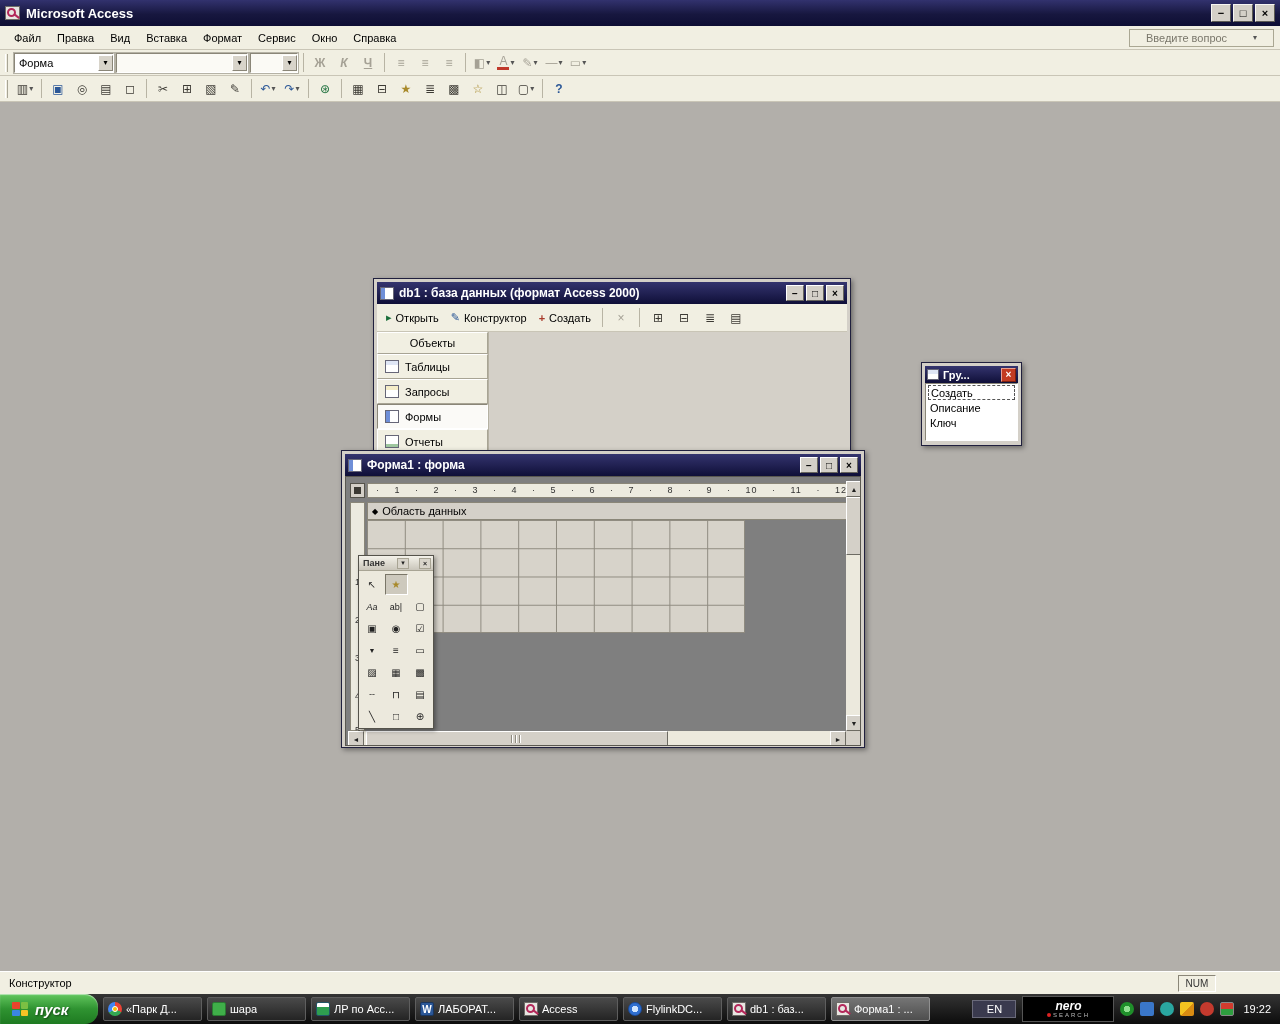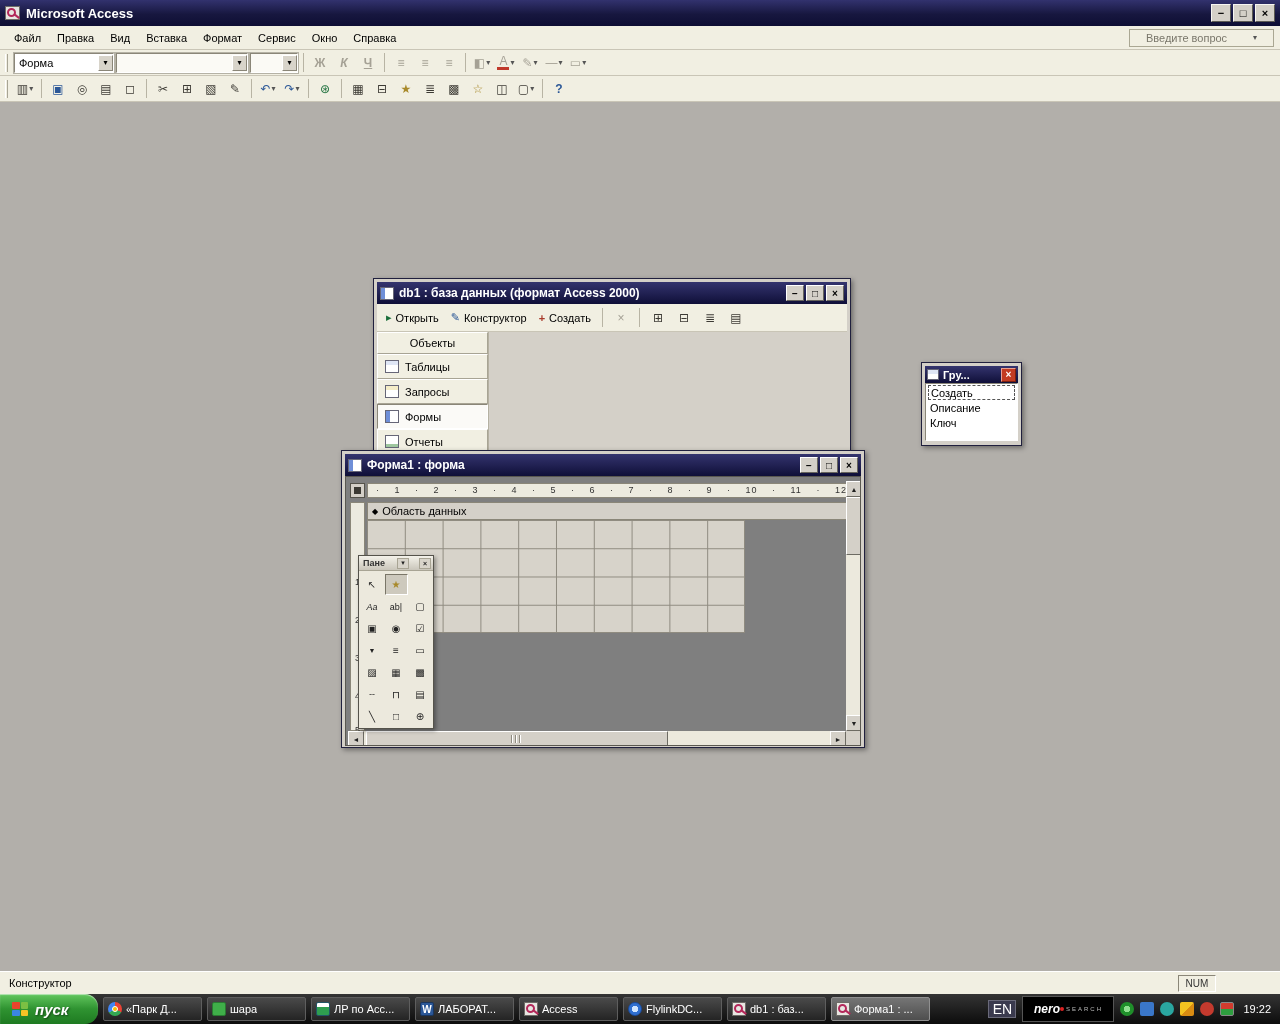--- a/index.html
+++ b/index.html
@@ -177,24 +177,24 @@
     position:relative; }
   .chrome-ic::after { content:''; position:absolute; inset:4px; background:#fbbc05;
     border:1px solid #fff; border-radius:50%; }
   .green-ic { background:#3fae49; border:1px solid #2a7a32; border-radius:2px; }
   .greendoc-ic { background:linear-gradient(#fff 30%,#2e9e4f 30%); border:1px solid #256; border-radius:2px; }
   .word-ic { background:#2b5797; border:1px solid #1a365e; color:#fff; font-size:10px; font-weight:bold;
     display:flex; align-items:center; justify-content:center; border-radius:2px; }
   .flylink-ic { background:radial-gradient(circle at 50% 50%,#cfe4ff 0 35%,#2f6fd0 36%); border-radius:50%;
     border:1px solid #1a4a9a; }
   .tray { margin-left:auto; display:flex; align-items:center; gap:6px; padding:0 9px; height:100%; }
-  .lang { width:28px; height:18px; background:#3a3a4e; border:1px solid #6a6a7a; color:#fff;
-    display:flex; align-items:center; justify-content:center; font-size:14px;margin-left:30px; }
+  .lang { width:44px; height:18px; background:#3a3a4e; border:1px solid #6a6a7a; color:#fff;
+    display:flex; align-items:center; justify-content:center; font-size:11px;margin-left:30px; }
   .nero { width:92px; height:26px; background:#000; border:1px solid #555;
-    display:flex; flex-direction:row; align-items:center; justify-content:center; color:#fff; }
+    display:flex; flex-direction:column; align-items:center; justify-content:center; color:#fff; }
   .nero .b { font-weight:bold; font-size:12px; line-height:11px; font-style:italic; }
   .nero .s { font-size:6px; color:#bbb; letter-spacing:2px; }
   .nero .s::before { content:''; display:inline-block; width:4px; height:4px; background:#d22;
     border-radius:50%; margin-right:2px; }
   .tray-ic { width:14px; height:14px; border-radius:2px; }
   .tr-green { background:radial-gradient(circle,#8fe08f 0 30%,#1f8f2a 31%); border-radius:50%; }
   .tr-blue { background:#3a77c9; }
   .tr-teal { background:#2aa6a0; border-radius:50%; }
   .tr-yellow { background:linear-gradient(135deg,#f3c220 50%,#d88b12 50%); }
   .tr-red { background:#c43a2e; border-radius:50%; }

